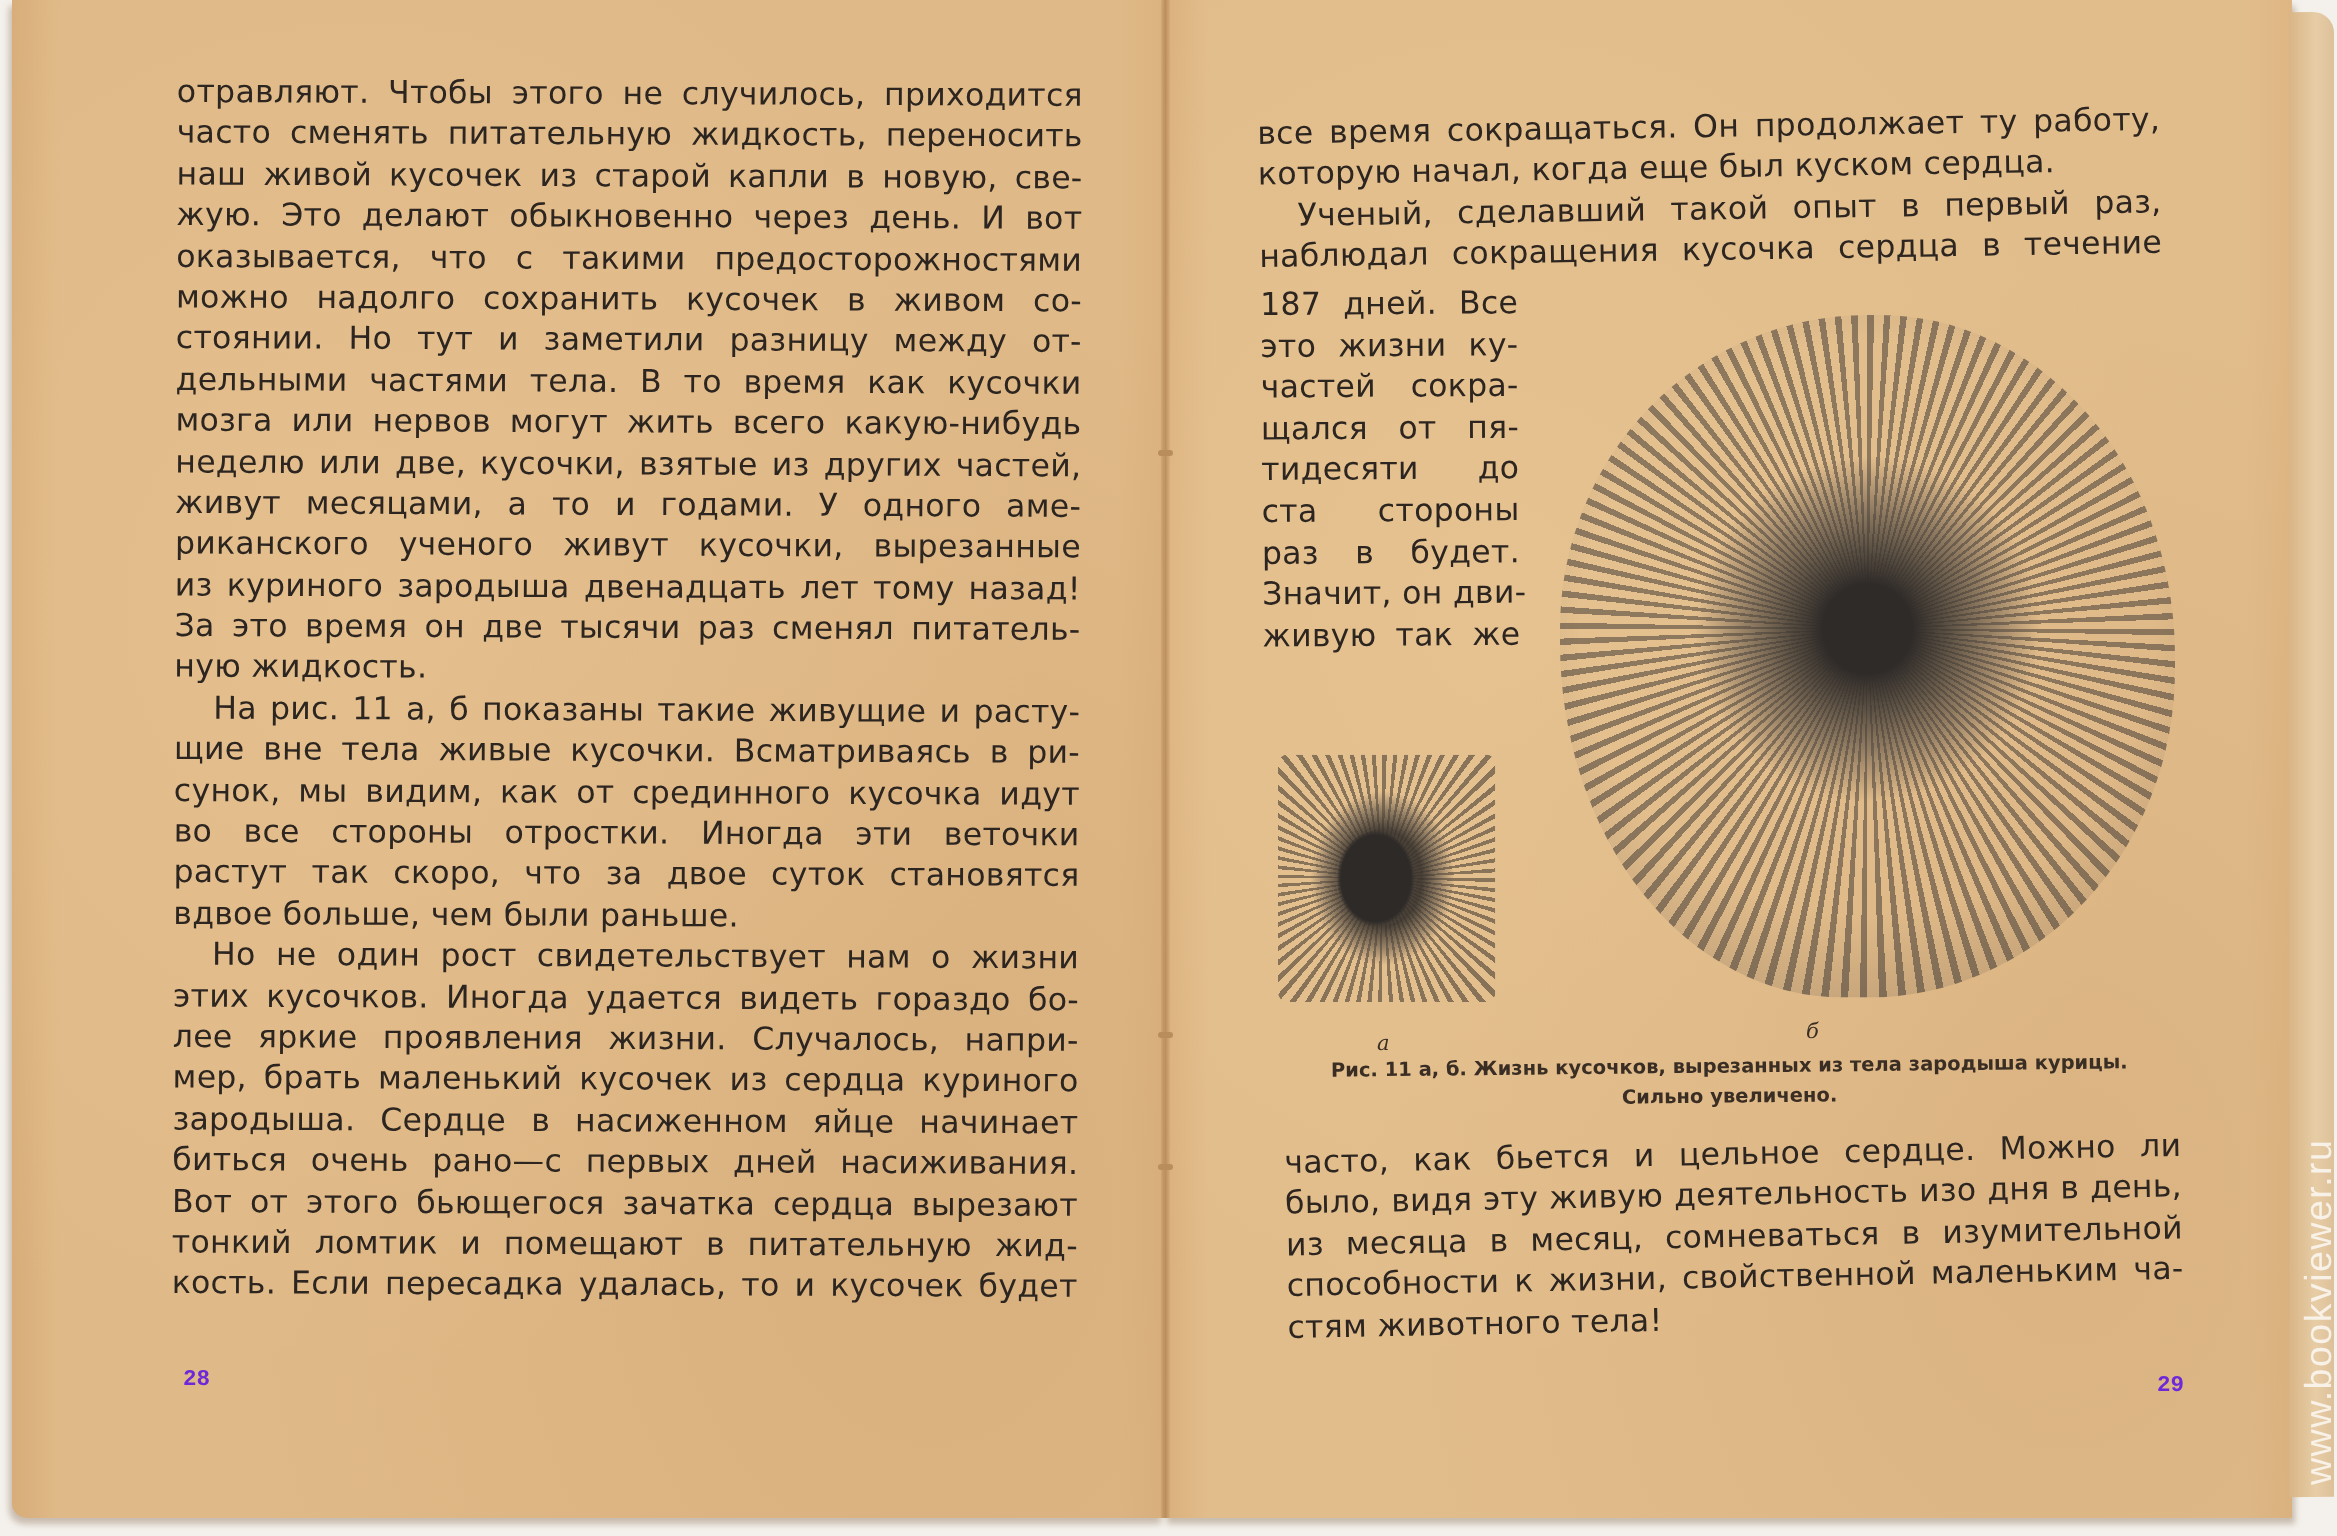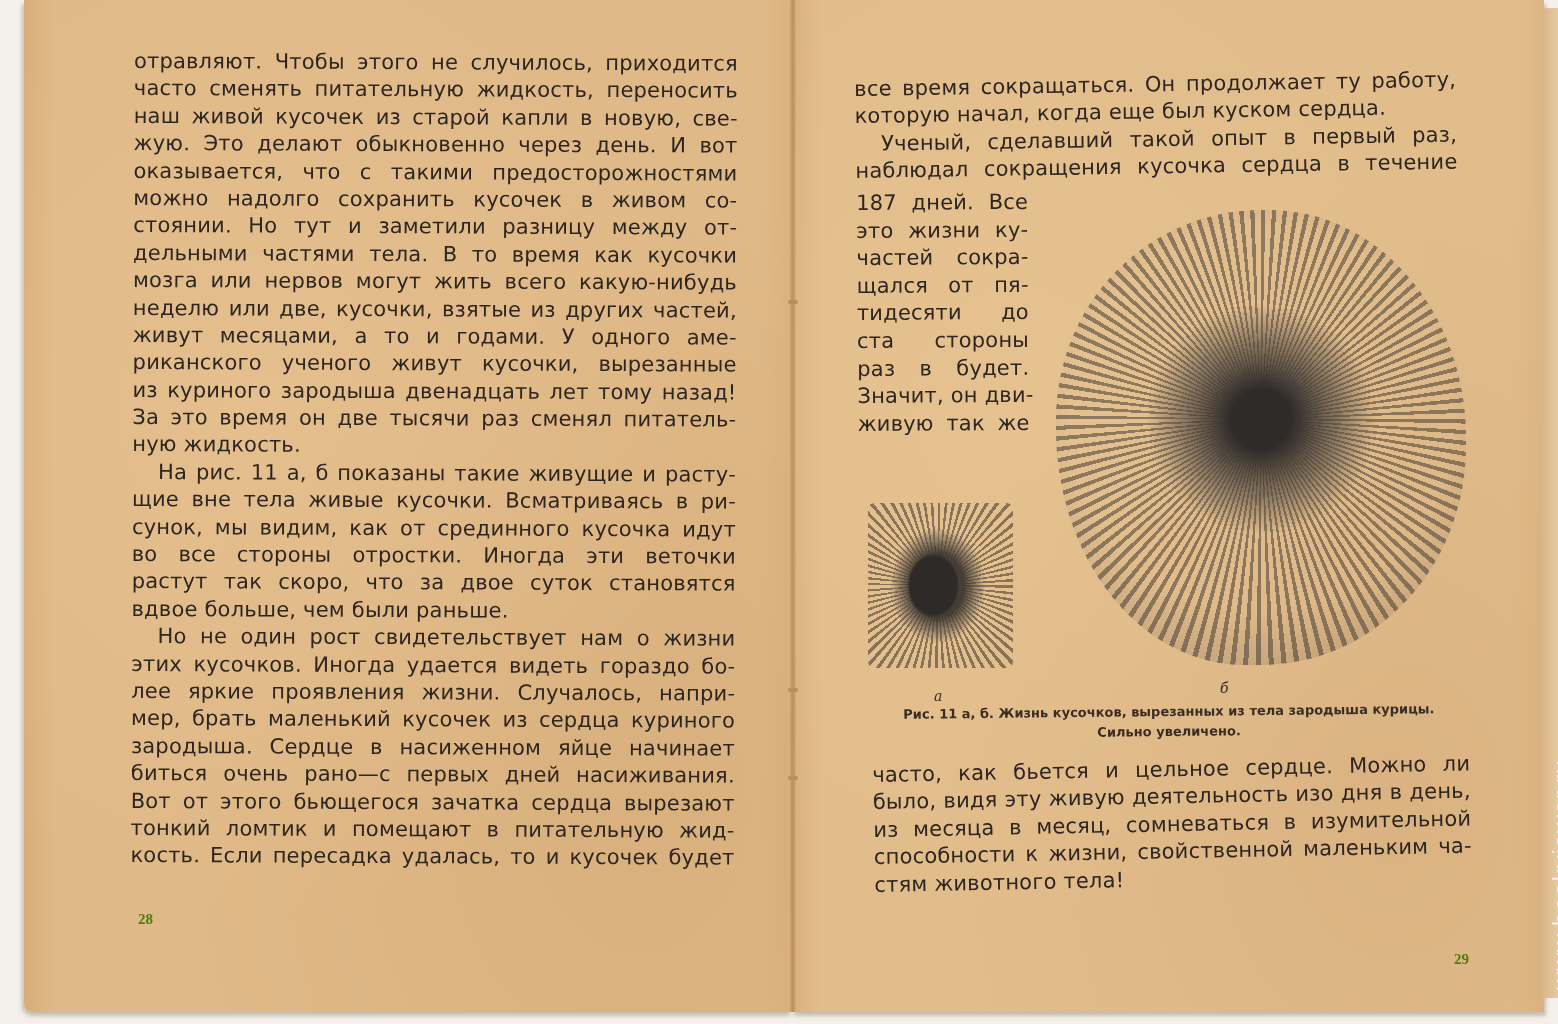--- a/index.html
+++ b/index.html
@@ -1,20 +1,20 @@
 <!DOCTYPE html>
 <html><head>
   <meta charset="utf-8">
   <style>
     * { margin: 0; padding: 0; box-sizing: border-box; }
     html, body { width: 1558px; height: 1024px; overflow: hidden; background: #f4f1ec; }
     body { position: relative; font-family: "DejaVu Sans", sans-serif; }
 
     .spread {
-      position: absolute; left: 16px; top: 0; width: 1386px; height: 1024px;
+      position: absolute; left: 0; top: 0; width: 1386px; height: 1024px;
     }
     .page {
       position: absolute; top: 0; height: 1012px;
       background: #dfb987;
       background-image:
         radial-gradient(ellipse at 30% 40%, rgba(235,200,150,0.45), rgba(0,0,0,0) 60%),
         radial-gradient(ellipse at 80% 80%, rgba(205,160,110,0.35), rgba(0,0,0,0) 55%),
         linear-gradient(90deg, rgba(200,150,95,0.35), rgba(0,0,0,0) 4%, rgba(0,0,0,0) 96%, rgba(205,160,105,0.25));
     }
     .page-left { left: 8px; width: 768px; border-bottom-left-radius: 10px; box-shadow: -2px 4px 4px rgba(120,90,60,0.35); }
@@ -41,23 +41,23 @@
     .line { display: block; white-space: nowrap; height: 27.4px; line-height: 27.4px; text-align: justify; text-align-last: justify; }
     .line.last { text-align-last: left; }
     .line.indent { padding-left: 26px; }
 
     .left-text { left: 118px; top: 48px; width: 604px; transform: rotate(0.25deg); transform-origin: left top; }
     .right-top { left: 838px; top: 76px; width: 602px; transform: rotate(-0.9deg); transform-origin: left top; }
     .right-narrow { left: 840px; top: 190px; width: 172px; transform: rotate(-0.4deg); transform-origin: left top; }
     .right-narrow .line { height: 27.6px; line-height: 27.6px; }
     .right-bottom { left: 856px; top: 762px; width: 598px; transform: rotate(-1.1deg); transform-origin: left top; }
 
-    .page-num { position: absolute; font-family: Liberation Serif, serif; font-size: 15px; font-weight: bold; color: #4d7c0f; }
+    .page-num { position: absolute; font-family: Liberation Mono, monospace; font-size: 15px; font-weight: bold; color: #6d28d9; }
     .pn-left { left: 122px; top: 911px; }
-    .pn-right { left: 1438px; top: 915px; margin-top: 36px; }
+    .pn-right { left: 1438px; top: 915px; }
 
     .figure-a {
       position: absolute; left: 852px; top: 503px; width: 145px; height: 165px;
       background:
         radial-gradient(ellipse 26px 32px at 45% 50%, #2e2a28 0 90%, rgba(0,0,0,0) 100%),
         radial-gradient(ellipse 48px 58px at 48% 50%, rgba(55,50,45,0.9) 0 55%, rgba(90,80,70,0.55) 80%, rgba(0,0,0,0) 100%),
         repeating-conic-gradient(from 0deg at 48% 50%, rgba(60,52,45,0.55) 0deg 2deg, rgba(0,0,0,0) 2deg 5deg);
       border-radius: 6px;
       -webkit-mask: radial-gradient(ellipse 95% 95% at 50% 50%, #000 80%, rgba(0,0,0,0.2) 100%);
               mask: radial-gradient(ellipse 95% 95% at 50% 50%, #000 80%, rgba(0,0,0,0.2) 100%);

